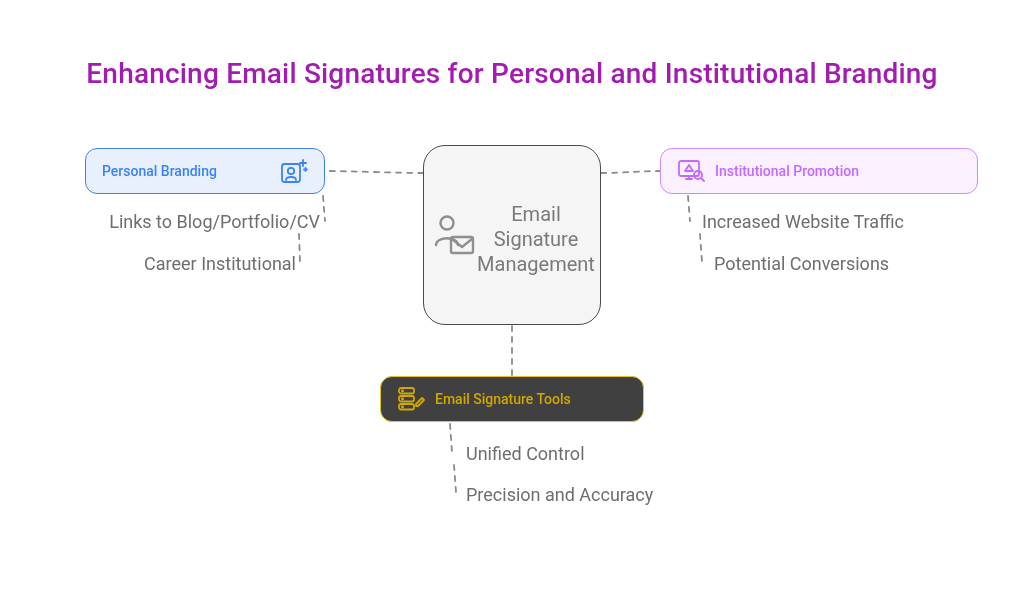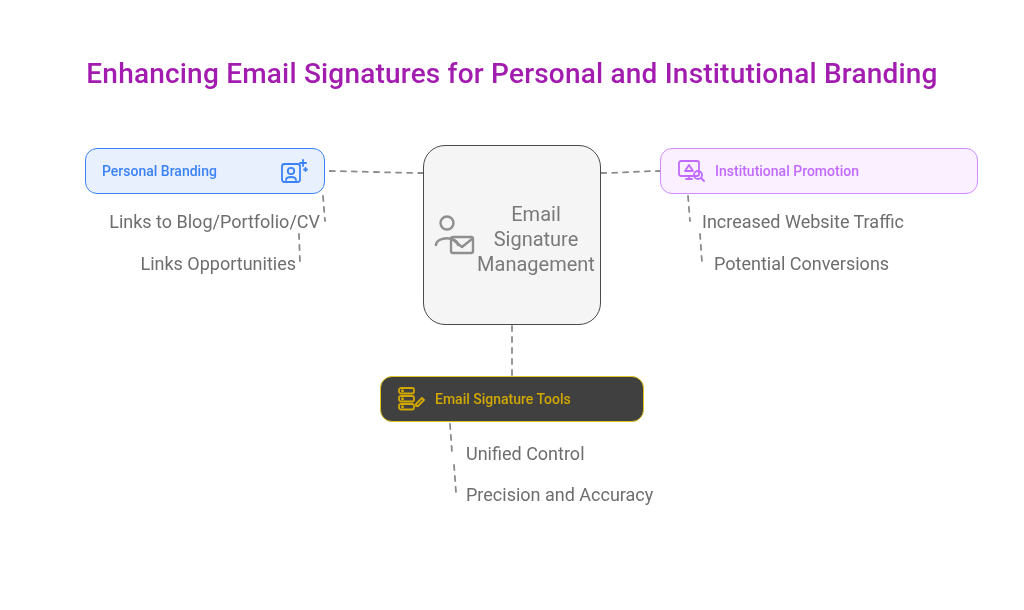--- a/index.html
+++ b/index.html
@@ -165,21 +165,21 @@
           <rect x="2" y="6" width="18" height="18" rx="2.5"></rect>
           <circle cx="11" cy="13" r="3.2"></circle>
           <path d="M 6 22 C 6 18, 16 18, 16 22"></path>
           <path d="M 23 2 L 23 8 M 20 5 L 26 5"></path>
           <path d="M 25.5 10 L 25.5 13 M 24 11.5 L 27 11.5"></path>
         </g>
       </svg>
     </span>
   </div>
   <div class="sub pb-s1">Links to Blog/Portfolio/CV</div>
-  <div class="sub pb-s2">Links Opportunities</div>
+  <div class="sub pb-s2">Career Institutional</div>
 
   <div class="node ip-node">
     <span class="icon-box">
       <svg viewBox="0 0 28 26" width="28" height="26">
         <g stroke="#c26aff" stroke-width="1.8" fill="none" stroke-linecap="round" stroke-linejoin="round">
           <rect x="2" y="3" width="20" height="15" rx="2"></rect>
           <line x1="9" y1="21" x2="15" y2="21"></line>
           <line x1="12" y1="18" x2="12" y2="21"></line>
           <path d="M 8 13 L 12 7 L 16 13 Z"></path>
           <circle cx="21" cy="17" r="4"></circle>

